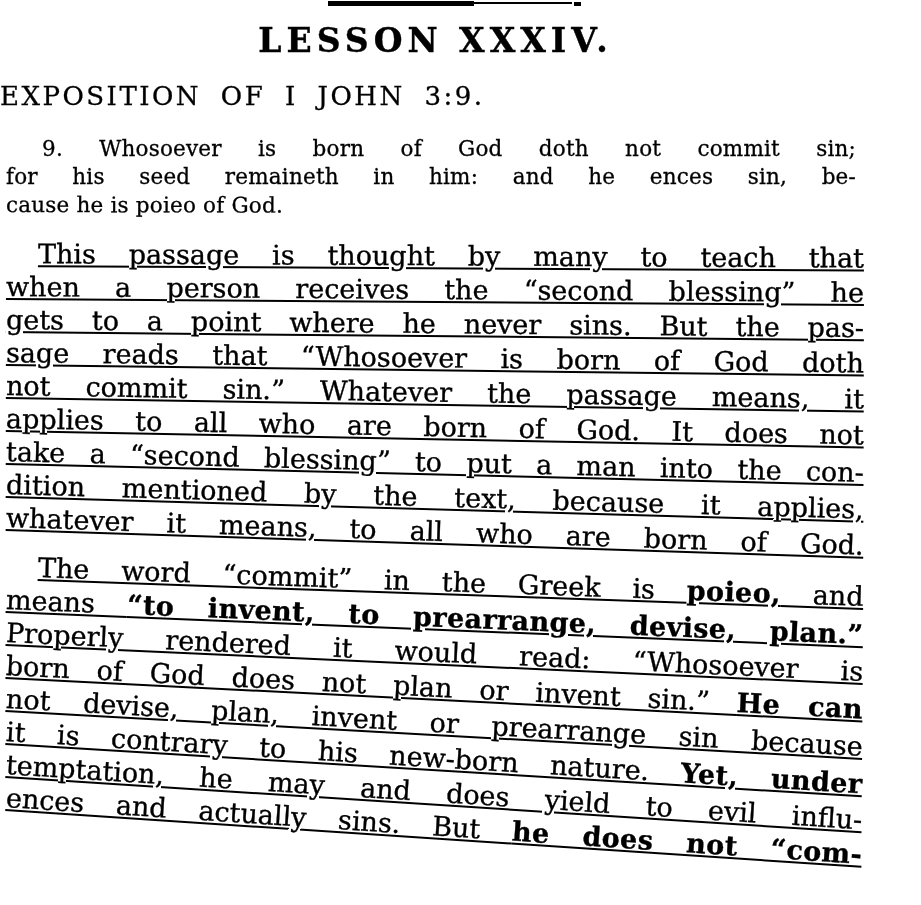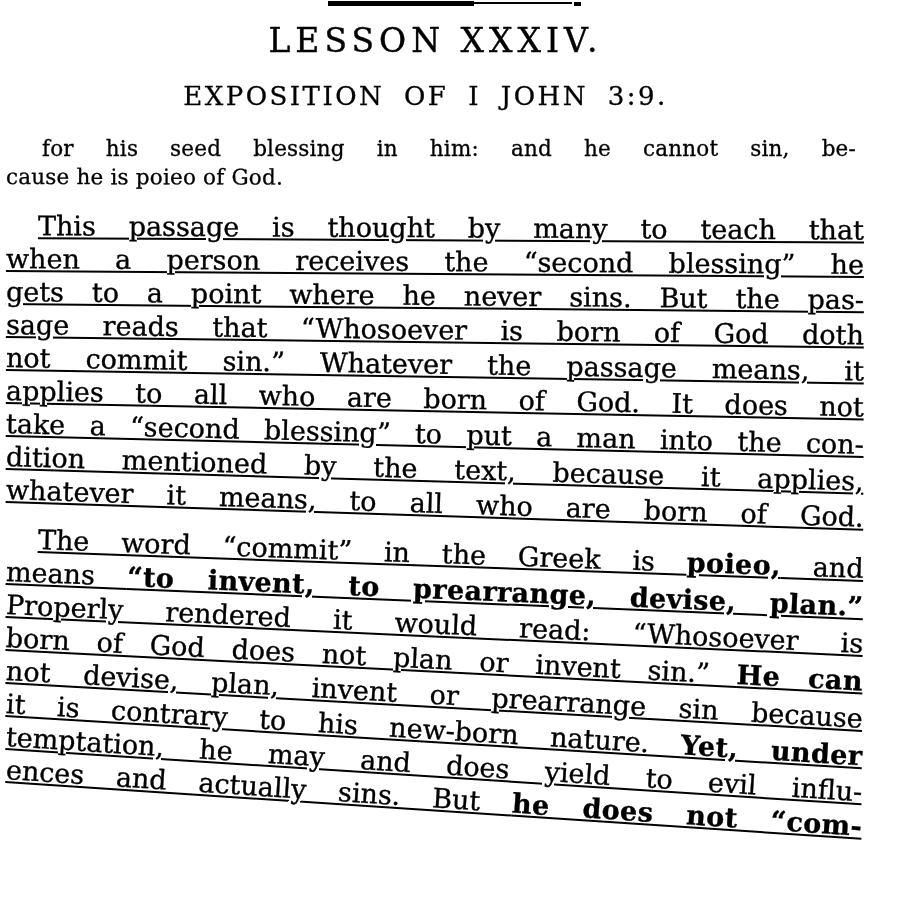--- a/index.html
+++ b/index.html
@@ -10,25 +10,25 @@
   .page{position:relative;width:921px;height:905px;background:#fff;}
 
   
   .toprule{display:flex;align-items:flex-start;margin:1px 0 0 328px;height:8px;}
   .toprule .thick{width:146px;height:5px;background:#000;}
   .toprule .thin{width:98px;height:2px;background:#000;margin-top:1px;}
   .toprule .tick{width:7px;height:4px;background:#000;margin-top:1px;margin-left:2px;}
 
   .title{
     margin:13px 50px 0 0;text-align:center;
-    font-size:33px;font-weight:400;letter-spacing:5px;line-height:38px;
+    font-size:33px;font-weight:700;letter-spacing:5px;line-height:38px;
     -webkit-text-stroke:0.4px #000;
   }
   .heading{
-    margin:21px 70px 0 0;text-align:center;
+    margin:21px 70px 0 0;text-align:left;
     font-size:26px;font-weight:400;letter-spacing:2.5px;word-spacing:9px;line-height:30px;
     -webkit-text-stroke:0.3px #000;
   }
 
   .verse{
     margin:24px 0 0 6px;width:850px;font-size:21.5px;
     -webkit-text-stroke:0.3px #000;letter-spacing:0.2px;
   }
   .verse .tline{line-height:28px;}
   .verse .tline:first-child{text-indent:36px;}
@@ -56,21 +56,22 @@
     <div class="thick"></div>
     <div class="thin"></div>
     <div class="tick"></div>
   </div>
 
   <div class="title">LESSON XXXIV.</div>
 
   <div class="heading">EXPOSITION OF I JOHN 3:9.</div>
 
   <div class="verse" id="verse">
-      <div class="tline"><span>for his seed blessing in him: and he cannot sin, be-</span></div>
+      <div class="tline"><span>9.  Whosoever is born of God doth not commit sin;</span></div>
+      <div class="tline"><span>for his seed remaineth in him: and he ences sin, be-</span></div>
       <div class="tline" style="transform: rotate(0.1deg);"><span>cause he is poieo of God.</span></div>
     </div>
 
   <div class="body-text">
     <div class="para" id="para-0">
         <div class="tline" style="transform: rotate(0.3deg);"><span>This passage is thought by many to teach that</span></div>
         <div class="tline" style="transform: rotate(0.4deg);"><span>when a person receives the “second blessing” he</span></div>
         <div class="tline" style="transform: rotate(0.55deg);"><span>gets to a point where he never sins.  But the pas-</span></div>
         <div class="tline" style="transform: rotate(0.7deg);"><span>sage reads that “Whosoever is born of God doth</span></div>
         <div class="tline" style="transform: rotate(0.9deg);"><span>not commit sin.”  Whatever the passage means, it</span></div>

